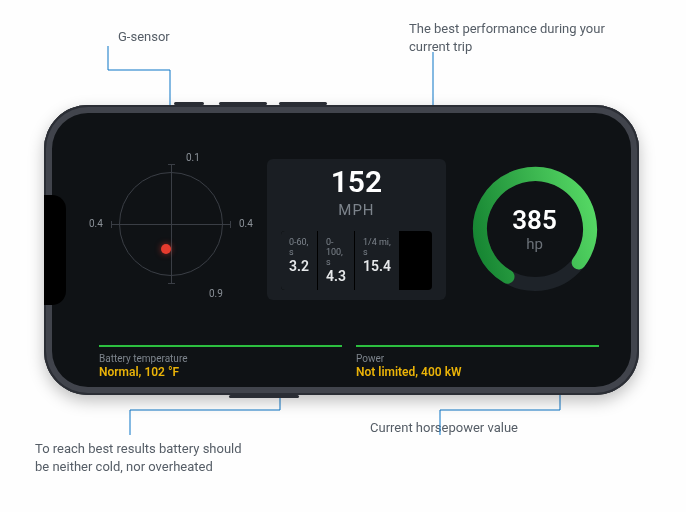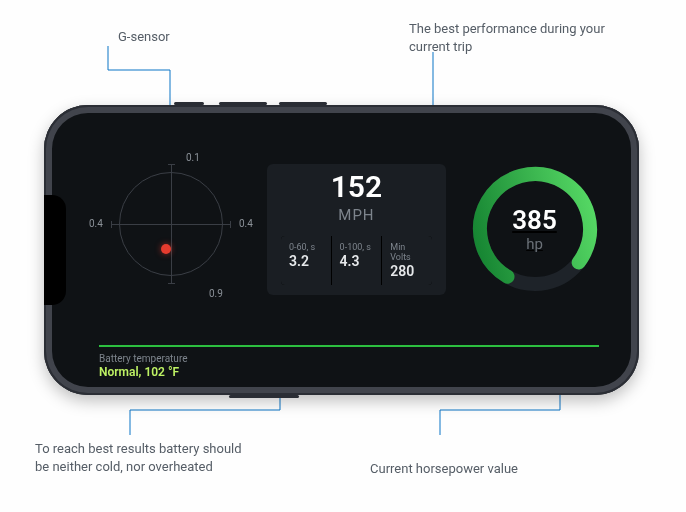--- a/index.html
+++ b/index.html
@@ -15,21 +15,21 @@
   
   .annotation {
     position: absolute;
     color: #555d66;
     font-size: 13px;
     line-height: 1.4;
   }
   .ann-gsensor { top: 28px; left: 78px; margin-left: 40px; }
   .ann-perf { top: 20px; left: 409px; width: 200px; }
   .ann-batt { top: 440px; left: 35px; width: 220px; }
-  .ann-hp { top: 460px; left: 370px; }
+  .ann-hp { top: 419px; left: 370px; }
 
   
   svg.callouts {
     position: absolute;
     top: 0; left: 0;
     width: 686px; height: 512px;
     pointer-events: none;
   }
   svg.callouts line, svg.callouts path { stroke: #0b74c6; stroke-width: 1; fill: none; }
   svg.callouts circle { fill: #0b74c6; }
@@ -153,21 +153,21 @@
   .speed-unit {
     color: #7d848c;
     font-size: 15px;
     text-align: center;
     letter-spacing: 1px;
     margin-top: 2px;
     margin-bottom: 12px;
   }
   .stat-grid {
     display: grid;
-    grid-template-columns: 1fr 1fr 1fr;
+    grid-template-columns: 1fr 1fr 1fr 1fr;
     gap: 1px;
     background: #000000;
     border-radius: 4px;
     overflow: hidden;
   }
   .stat {
     background: #1a1e23;
     padding: 6px 8px;
   }
   .stat-label { color: #7d848c; font-size: 9px; }
@@ -176,40 +176,40 @@
   
   .hp-gauge {
     width: 150px;
     height: 150px;
     position: relative;
     display: flex;
     align-items: center;
     justify-content: center;
   }
   .hp-gauge svg { position: absolute; top: 0; left: 0; }
-  .hp-center { text-align: center; text-decoration: underline; }
+  .hp-center { text-align: center; }
   .hp-val { color: #fff; font-size: 26px; font-weight: 600; }
   .hp-unit { color: #6b7178; font-size: 15px; }
 
   
   .status-row {
     display: flex;
     gap: 14px;
     padding: 4px 10px 4px 10px;
   }
   .status {
     flex: 1;
   }
   .status-bar {
     height: 2px;
     background: #2cbf3f;
     margin-bottom: 6px;
   }
   .status-label { color: #7d848c; font-size: 10px; }
-  .status-value { color: #bef264; font-size: 12px; font-weight: 600; margin-top: 1px; }
+  .status-value { color: #eab308; font-size: 12px; font-weight: 600; margin-top: 1px; }
 </style>
 </head>
 <body>
 
 <div class="annotation ann-gsensor">G-sensor</div>
 <div class="annotation ann-perf">The best performance during your current trip</div>
 <div class="annotation ann-batt">To reach best results battery should be neither cold, nor overheated</div>
 <div class="annotation ann-hp">Current horsepower value</div>
 
 <svg class="callouts">
@@ -254,22 +254,22 @@
         <div class="stat-grid">
           <div class="stat">
             <div class="stat-label">0-60, s</div>
             <div class="stat-value">3.2</div>
           </div>
           <div class="stat">
             <div class="stat-label">0-100, s</div>
             <div class="stat-value">4.3</div>
           </div>
           <div class="stat">
-            <div class="stat-label">Min Volts</div>
-            <div class="stat-value">280</div>
+            <div class="stat-label">1/4 mi, s</div>
+            <div class="stat-value">15.4</div>
           </div>
         </div>
       </div>
 
       <div class="hp-gauge">
         <svg width="150" height="150" viewBox="0 0 150 150">
           <defs>
             <linearGradient id="ggrad" x1="0%" y1="0%" x2="100%" y2="100%">
               <stop offset="0%" stop-color="#5de26a"></stop>
               <stop offset="100%" stop-color="#0e7a2c"></stop>
@@ -284,15 +284,20 @@
         </div>
       </div>
     </div>
 
     <div class="status-row">
       <div class="status">
         <div class="status-bar"></div>
         <div class="status-label">Battery temperature</div>
         <div class="status-value">Normal, 102 °F</div>
       </div>
+      <div class="status">
+        <div class="status-bar"></div>
+        <div class="status-label">Power</div>
+        <div class="status-value">Not limited, 400 kW</div>
+      </div>
     </div>
   </div>
 </div>
 
 </body></html>

